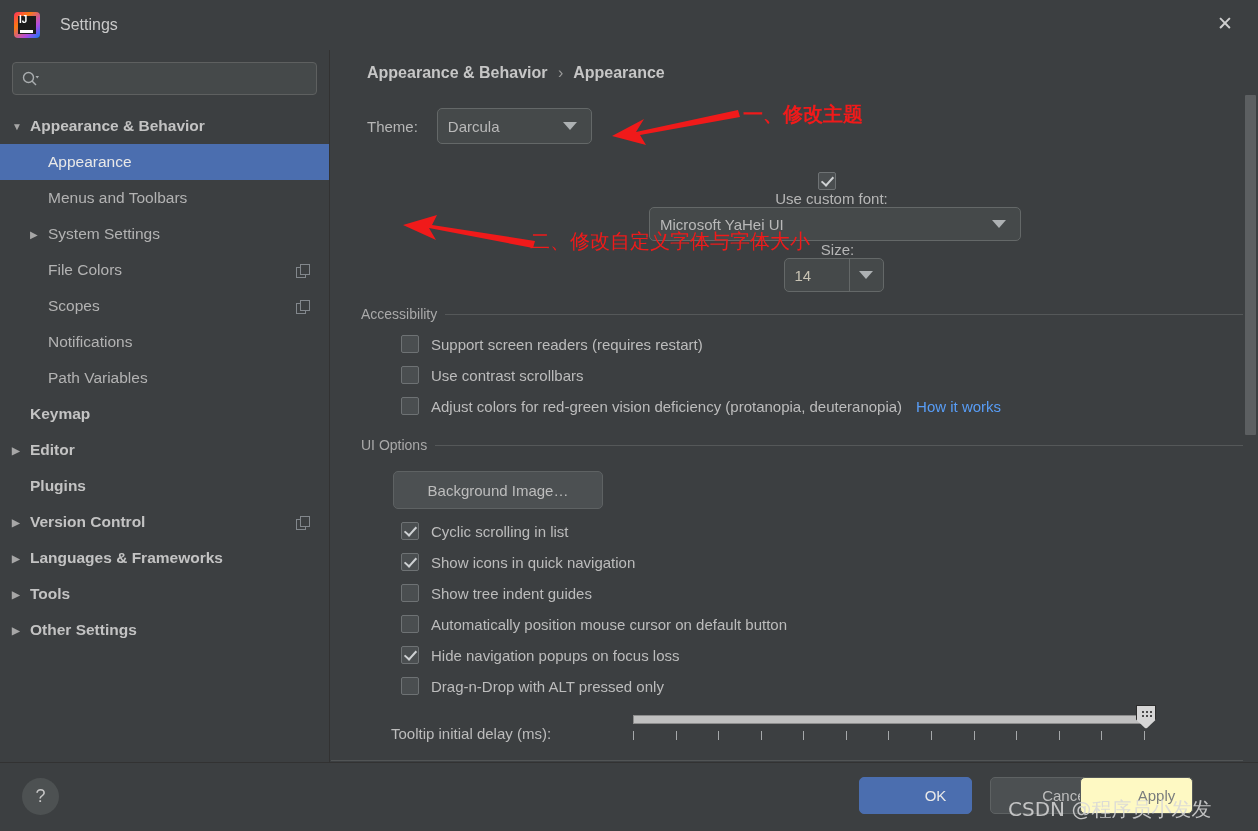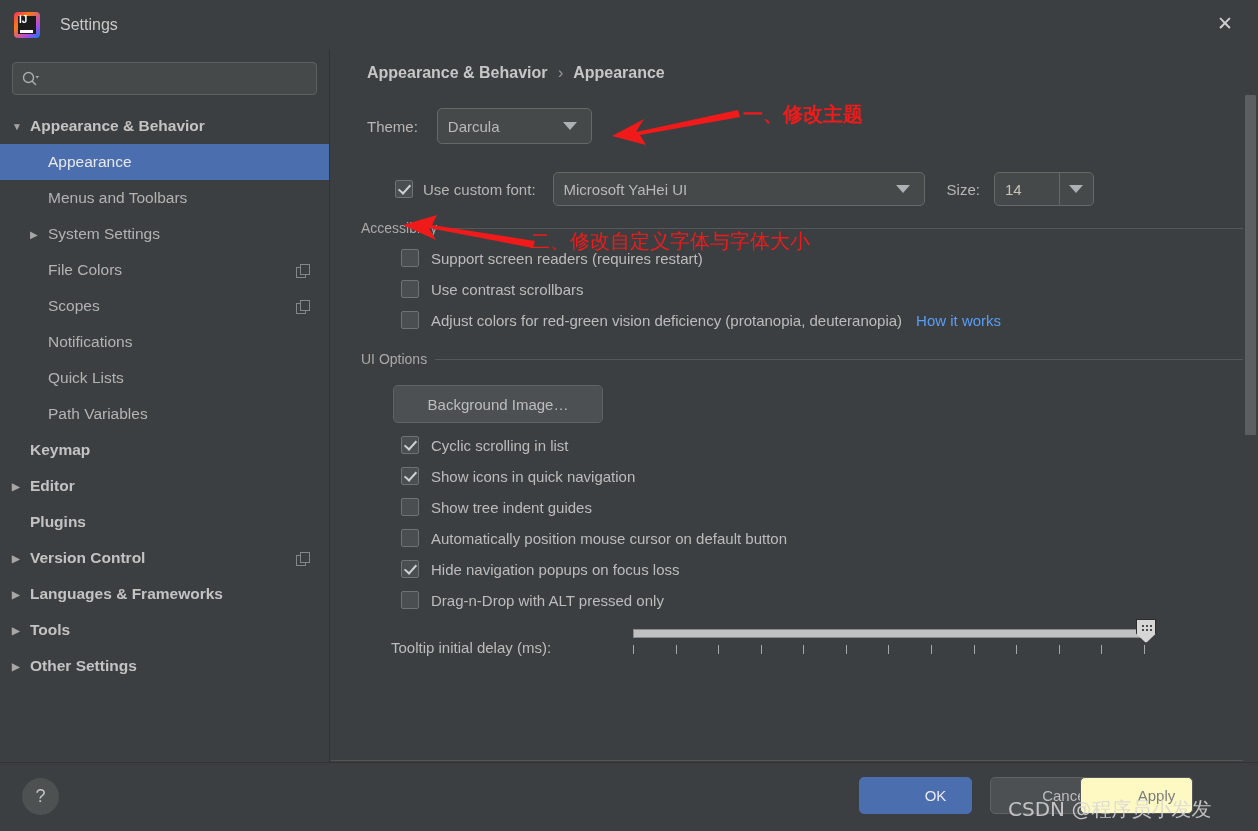--- a/index.html
+++ b/index.html
@@ -157,21 +157,21 @@
   .caret {
     width: 0; height: 0;
     border-left: 7px solid transparent;
     border-right: 7px solid transparent;
     border-top: 8px solid #adb1b3;
     margin: 0 14px 0 10px;
   }
 
   .theme-combo { width: 155px; margin-left: 19px; }
 
-  .font-row { margin: 28px 0 8px 40px; }
+  .font-row { margin: 28px 0 8px 40px; flex-direction: column; }
   .cb {
     width: 18px; height: 18px; min-width: 18px;
     border: 1px solid #6e7274;
     background: #4a4e50;
     border-radius: 2px;
     position: relative;
     cursor: pointer;
   }
   .cb.on::after {
     content: "";
@@ -390,24 +390,20 @@
           <span class="arrow"></span>
           <span class="lbl">Scopes</span>
           <span class="copy-ico"></span>
         </div>
         <div class="tree-row ind1">
           <span class="arrow"></span>
           <span class="lbl">Notifications</span>
         </div>
         <div class="tree-row ind1">
           <span class="arrow"></span>
-          <span class="lbl">Quick Lists</span>
-        </div>
-        <div class="tree-row ind1">
-          <span class="arrow"></span>
           <span class="lbl">Path Variables</span>
         </div>
         <div class="tree-row bold ind2">
           <span class="arrow"></span>
           <span class="lbl">Keymap</span>
         </div>
         <div class="tree-row bold ind2">
           <span class="arrow right"></span>
           <span class="lbl">Editor</span>
         </div>

